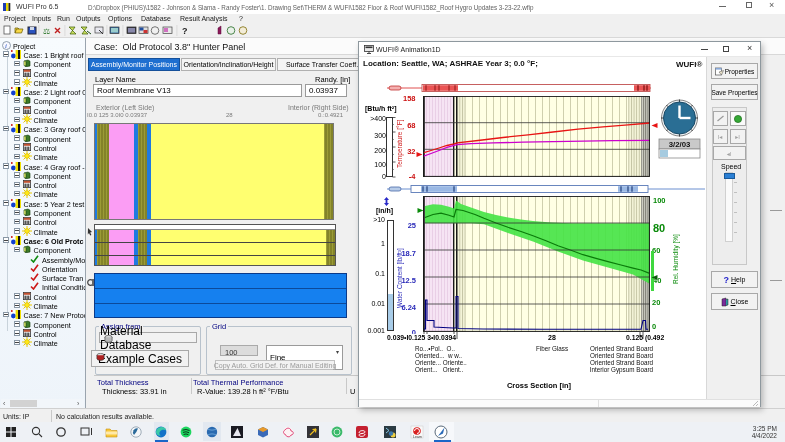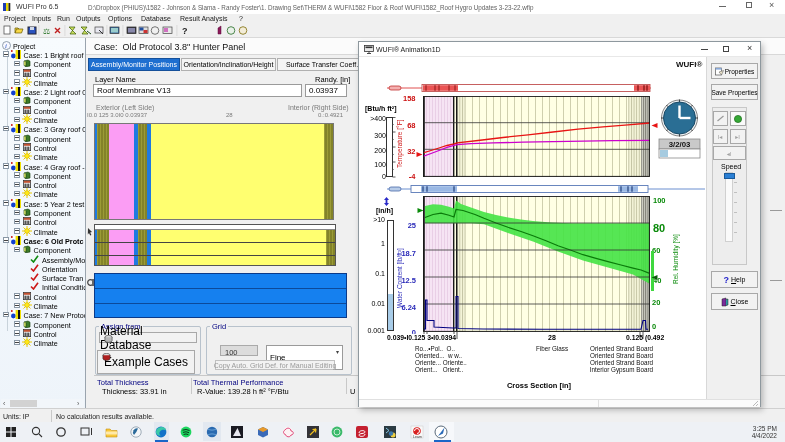--- a/index.html
+++ b/index.html
@@ -526,21 +526,21 @@
       </svg>
 
   <div class="grp" style="left:9px;top:288px;width:106px;height:49px;"></div>
   <div class="grplbl" style="left:13px;top:284px;">Assign from</div>
   <div class="btn" style="left:13px;top:294px;width:98px;height:11px;">
     <svg class="abs" style="left:4px;top:1.5px;" width="9" height="8" viewBox="0 0 9 8">
           <ellipse cx="4.5" cy="2.2" rx="3.6" ry="1.8" fill="#d8d8d8" stroke="#333" stroke-width="0.6"></ellipse>
           <path d="M0.9 2.2 V5.6 A3.6 1.8 0 0 0 8.1 5.6 V2.2" fill="#b8b8b8" stroke="#333" stroke-width="0.6"></path>
         </svg>
     Material Database</div>
-  <div class="btn" style="left:11px;top:312px;width:98px;height:24px;">
+  <div class="btn" style="left:5px;top:312px;width:98px;height:17px;">
     <svg class="abs" style="left:4px;top:1.5px;" width="9" height="8" viewBox="0 0 9 8">
           <ellipse cx="4.5" cy="2.2" rx="3.6" ry="1.8" fill="#e0e0e0" stroke="#333" stroke-width="0.6"></ellipse>
           <path d="M0.9 2.2 V5.6 A3.6 1.8 0 0 0 8.1 5.6 V2.2" fill="#b02020" stroke="#333" stroke-width="0.6"></path>
         </svg>
     Example Cases</div>
 
   <div class="grp" style="left:120px;top:288px;width:146px;height:49px;"></div>
   <div class="grplbl" style="left:124px;top:284px;">Grid</div>
   <div class="abs" style="left:134px;top:307px;width:38px;height:11px;background:#dcdcdc;border:1px solid #aaa;font-size:7.5px;color:#333;padding:2px 0 0 4px;">100</div>
   <div class="fld" style="left:180px;top:307px;width:77px;height:25px;">Fine<span class="abs" style="right:3px;top:2px;color:#444;font-size:6px;">▾</span></div>
@@ -646,20 +646,21 @@
    <svg class="abs" style="left:5px;top:3px;" width="10" height="9" viewBox="0 0 10 9">
           <rect x="0.5" y="0.5" width="9" height="6" fill="#e8e8e8" stroke="#333" stroke-width="0.8"></rect>
           <rect x="1.5" y="1.5" width="7" height="1.6" fill="#333"></rect>
           <path d="M5 6.5 L5 8 M3 8.5 h4" stroke="#333" stroke-width="0.9"></path>
         </svg>
    <span class="abs" style="left:17px;top:3.5px;font-size:7px;color:#222;">WUFI® Animation1D</span>
    <div class="abs" style="left:342px;top:7px;width:7px;height:1px;background:#444;"></div>
    <div class="abs" style="left:364px;top:4px;width:6px;height:6px;border:1px solid #444;"></div>
    <span class="abs" style="left:388px;top:1px;font-size:9px;color:#333;">×</span>
   </div>
+  <span class="abs" style="left:4px;top:17px;font-size:8px;font-weight:bold;color:#111;">Location: Seattle, WA; ASHRAE Year 3; 0.0 °F;</span>
   <span class="abs" style="left:317px;top:17.5px;font-size:8px;font-weight:bold;color:#111;">WUFI®</span>
   <svg class="abs" style="left:24px;top:41px;" width="280" height="10" viewBox="0 0 280 10">
 <line x1="4" y1="5" x2="268" y2="5" stroke="#e05050" stroke-width="1"></line>
 <rect x="6" y="3" width="12" height="4" rx="2" fill="#f4b0b0" stroke="#c03030" stroke-width="0.8"></rect>
 <rect x="39" y="1.5" width="228" height="7" fill="#fff" stroke="#c05050" stroke-width="0.9"></rect>
 <rect x="40" y="2.2" width="35" height="5.6" fill="#ea5454"></rect>
 <g stroke="#7a0808" stroke-width="0.8">
           <line x1="43" y1="2.2" x2="43" y2="7.8"></line>
           <line x1="52" y1="2.2" x2="52" y2="7.8"></line>
           <line x1="56" y1="2.2" x2="56" y2="7.8"></line>

